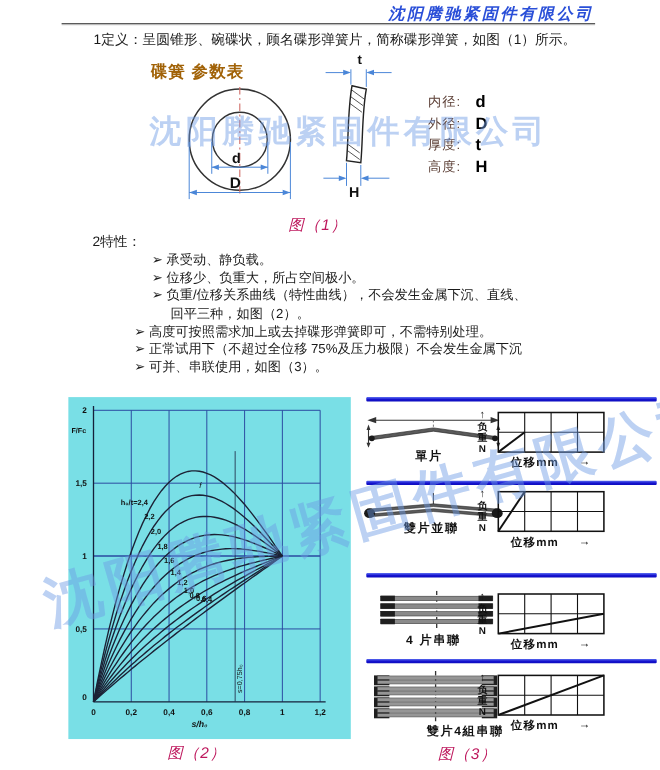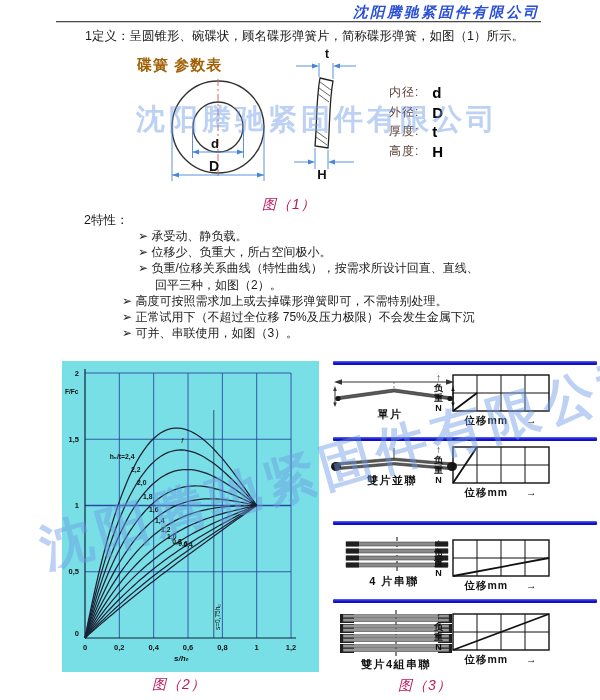--- a/index.html
+++ b/index.html
@@ -28,21 +28,21 @@
   .d1{top:361px;}.d2{top:437px;}.d3{top:521px;}.d4{top:599px;}
   .spring{position:absolute;}
   .sp1{left:332px;top:377px;}
   .sp2{left:328px;top:448px;}
   .sp3{left:338px;top:537px;}
   .sp4{left:334px;top:610px;}
   .sp-label{position:absolute;font-size:11px;font-weight:bold;letter-spacing:1.5px;text-align:center;color:#111;white-space:nowrap;}
   .l1{left:344px;top:407px;width:92px;}
   .l2{left:340px;top:473px;width:104px;}
   .l3{left:342px;top:574px;width:104px;}
-  .l4{left:334px;top:657px;width:124px;}
+  .l4{left:334px;top:657px;width:124px;text-align:right;}
   .mgraph{position:absolute;display:flex;}
   .gp1{left:432px;top:372px;}
   .gp2{left:432px;top:444px;}
   .gp3{left:432px;top:537px;}
   .gp4{left:432px;top:611px;}
   .mg-y{display:flex;flex-direction:column;align-items:center;width:13px;font-size:9px;line-height:1.12;}
   .mg-up{font-size:10px;font-weight:bold;}
   .mg-load{width:10px;word-break:break-all;text-align:center;font-weight:bold;color:#111;}
   .mg-r{display:flex;flex-direction:column;}
   .mg-x{display:flex;font-size:10.5px;font-weight:bold;letter-spacing:1px;margin-left:6px;width:100px;
@@ -126,21 +126,21 @@
       <span class="sym">H</span>
     </div>
   </div>
 
   <div class="cap cap1">图（1）</div>
 
   <div class="feat-h">2特性：</div>
   <div class="feat">
     <div class="fl i16">➢  承受动、静负载。</div>
     <div class="fl i16">➢  位移少、负重大，所占空间极小。</div>
-    <div class="fl i16">➢  负重/位移关系曲线（特性曲线），按需求所设计回直、直线、</div>
+    <div class="fl i16">➢  负重/位移关系曲线（特性曲线），不会发生金属下沉、直线、</div>
     <div class="fl i33">回平三种，如图（2）。</div>
     <div class="fl">➢ 高度可按照需求加上或去掉碟形弹簧即可，不需特别处理。</div>
     <div class="fl">➢ 正常试用下（不超过全位移 75%及压力极限）不会发生金属下沉</div>
     <div class="fl">➢ 可并、串联使用，如图（3）。</div>
   </div>
 
   <svg id="fig2-chart" class="chart" width="257" height="311" viewBox="0 0 257 311">
       <rect x="0" y="0" width="257" height="311" fill="#79dfe6"></rect>
       <line x1="57.339999999999996" y1="277" x2="57.339999999999996" y2="12" stroke="#2a4aa0" stroke-width="0.9"></line>
       <line x1="91.67999999999999" y1="277" x2="91.67999999999999" y2="12" stroke="#2a4aa0" stroke-width="0.9"></line>

